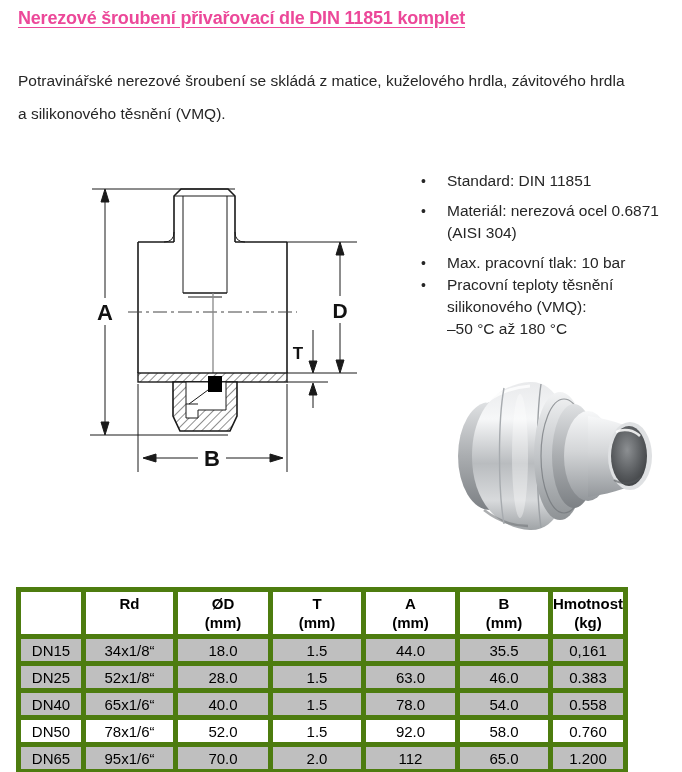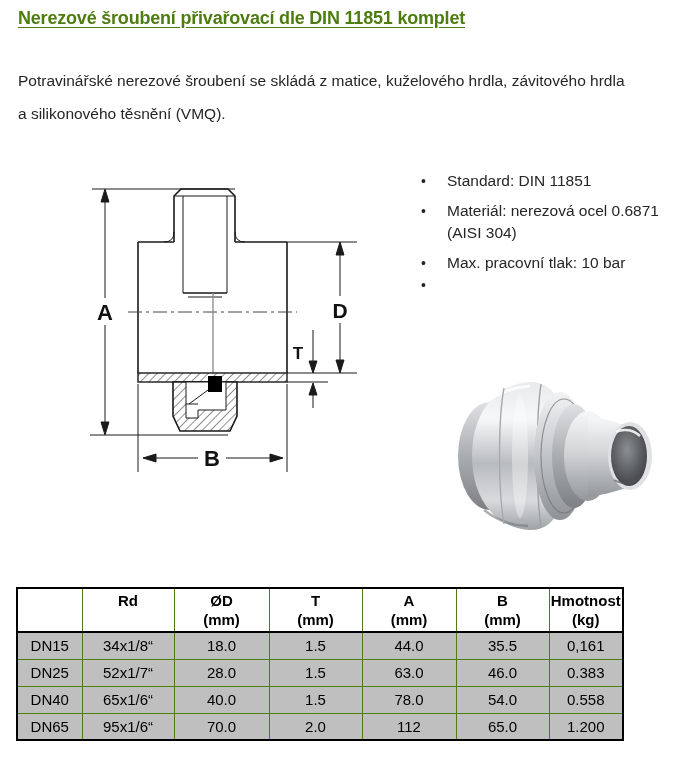--- a/index.html
+++ b/index.html
@@ -3,21 +3,21 @@
 <meta charset="utf-8">
 <style>
   html,body{margin:0;padding:0;}
   body{font-family:"Liberation Sans",sans-serif;background:#ffffff;}
   #page{position:relative;width:682px;height:772px;background:#fff;overflow:hidden;color:#1f1f1f;}
 
   
   .doc-title{
     position:absolute;left:18px;top:8px;width:640px;
     font-size:18px;font-weight:bold;letter-spacing:-0.2px;
-    color:#4d7c0f;text-decoration:underline;text-underline-offset:3px;
+    color:#ec4899;text-decoration:underline;text-underline-offset:3px;
     white-space:nowrap;
   }
 
   
   .intro{position:absolute;left:18px;top:64px;width:660px;font-size:15.5px;color:#262626;}
   .intro .line{white-space:nowrap;line-height:33px;}
 
   
   .drawing{position:absolute;left:58px;top:158px;width:340px;height:330px;}
   .drawing svg{display:block;}
@@ -33,21 +33,21 @@
   
   .photo{position:absolute;left:448px;top:360px;width:220px;height:192px;}
 
   
   .spec-table{
     position:absolute;left:16px;top:587px;
     border-collapse:collapse;table-layout:fixed;
     font-size:15px;color:#000;
   }
   .spec-table td{
-    border:1px solid #4d7c0f;text-align:center;vertical-align:middle;
+    border:5px solid #4d7c0f;text-align:center;vertical-align:middle;
     padding:0;overflow:hidden;
   }
   .spec-table tr.hdr td{
     height:40px;font-weight:bold;background:#fff;
     border-bottom:2px solid #000;vertical-align:top;padding-top:2px;
   }
   .spec-table tr.hdr .h1,.spec-table tr.hdr .h2{line-height:19px;height:19px;}
   .spec-table tr.t-row{height:27px;}
   .spec-table tr.gray td{background:#BFBFBF;}
   .spec-table{border:2px solid #000;}
@@ -161,20 +161,25 @@
         </div>
       </div>
       <div class="spec-item">
         <span class="bullet">•</span>
         <div class="spec-text">
           <div class="spec-line">Max. pracovní tlak: 10 bar</div>
         </div>
       </div>
       <div class="spec-item">
         <span class="bullet">•</span>
+        <div class="spec-text">
+          <div class="spec-line">Pracovní teploty těsnění</div>
+          <div class="spec-line">silikonového (VMQ):</div>
+          <div class="spec-line">–50 °C až 180 °C</div>
+        </div>
       </div>
     </div>
 
   <div class="photo">
     <svg width="220" height="192" viewBox="0 0 220 192" xmlns="http://www.w3.org/2000/svg">
       <defs>
         <linearGradient id="gNut" x1="0" y1="0" x2="0" y2="1">
           <stop offset="0" stop-color="#e9eaec"></stop>
           <stop offset="0.25" stop-color="#f6f7f8"></stop>
           <stop offset="0.55" stop-color="#b9bcbf"></stop>
@@ -274,36 +279,45 @@
           <td>DN15</td>
           <td>34x1/8“</td>
           <td>18.0</td>
           <td>1.5</td>
           <td>44.0</td>
           <td>35.5</td>
           <td>0,161</td>
         </tr>
         <tr class="t-row gray">
           <td>DN25</td>
-          <td>52x1/7“</td>
+          <td>52x1/8“</td>
           <td>28.0</td>
           <td>1.5</td>
           <td>63.0</td>
           <td>46.0</td>
           <td>0.383</td>
         </tr>
         <tr class="t-row gray">
           <td>DN40</td>
           <td>65x1/6“</td>
           <td>40.0</td>
           <td>1.5</td>
           <td>78.0</td>
           <td>54.0</td>
           <td>0.558</td>
         </tr>
+        <tr class="t-row">
+          <td>DN50</td>
+          <td>78x1/6“</td>
+          <td>52.0</td>
+          <td>1.5</td>
+          <td>92.0</td>
+          <td>58.0</td>
+          <td>0.760</td>
+        </tr>
         <tr class="t-row gray">
           <td>DN65</td>
           <td>95x1/6“</td>
           <td>70.0</td>
           <td>2.0</td>
           <td>112</td>
           <td>65.0</td>
           <td>1.200</td>
         </tr>
       </tbody>

